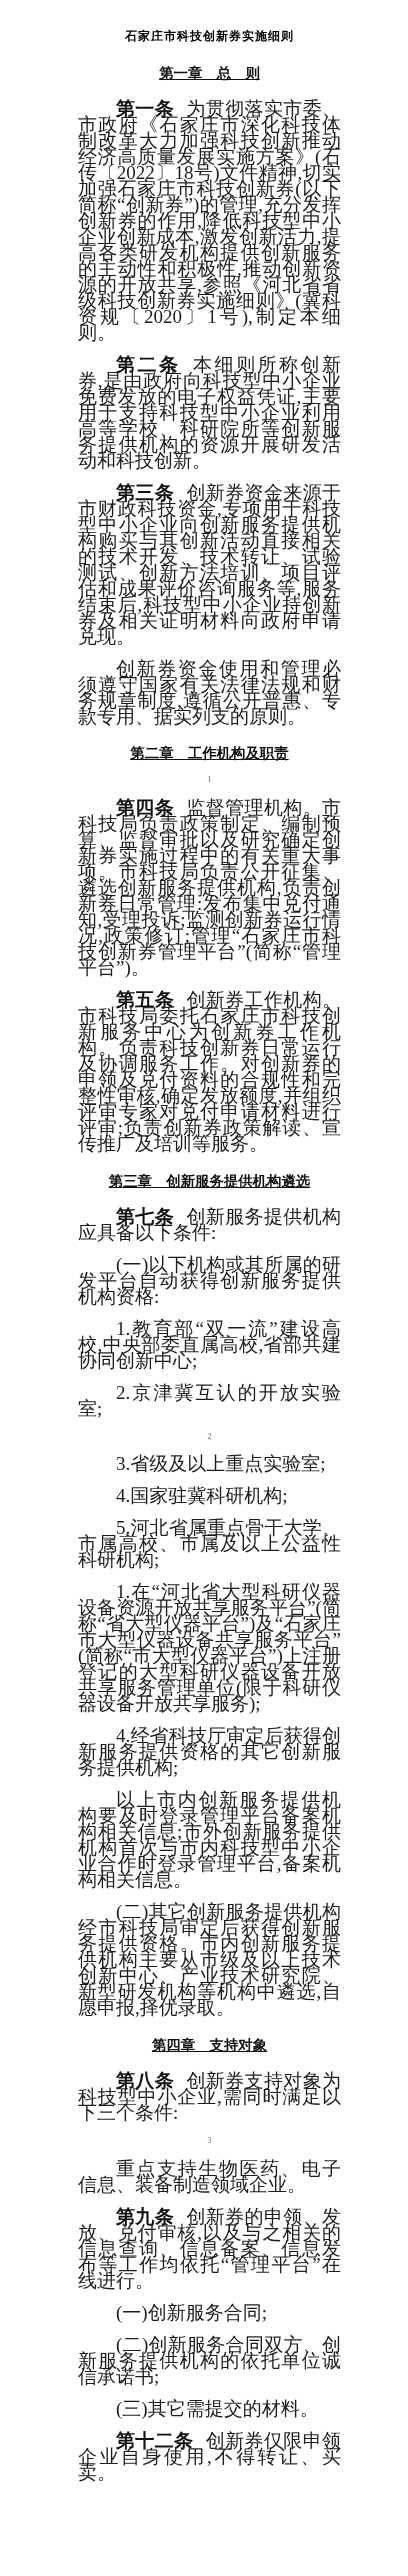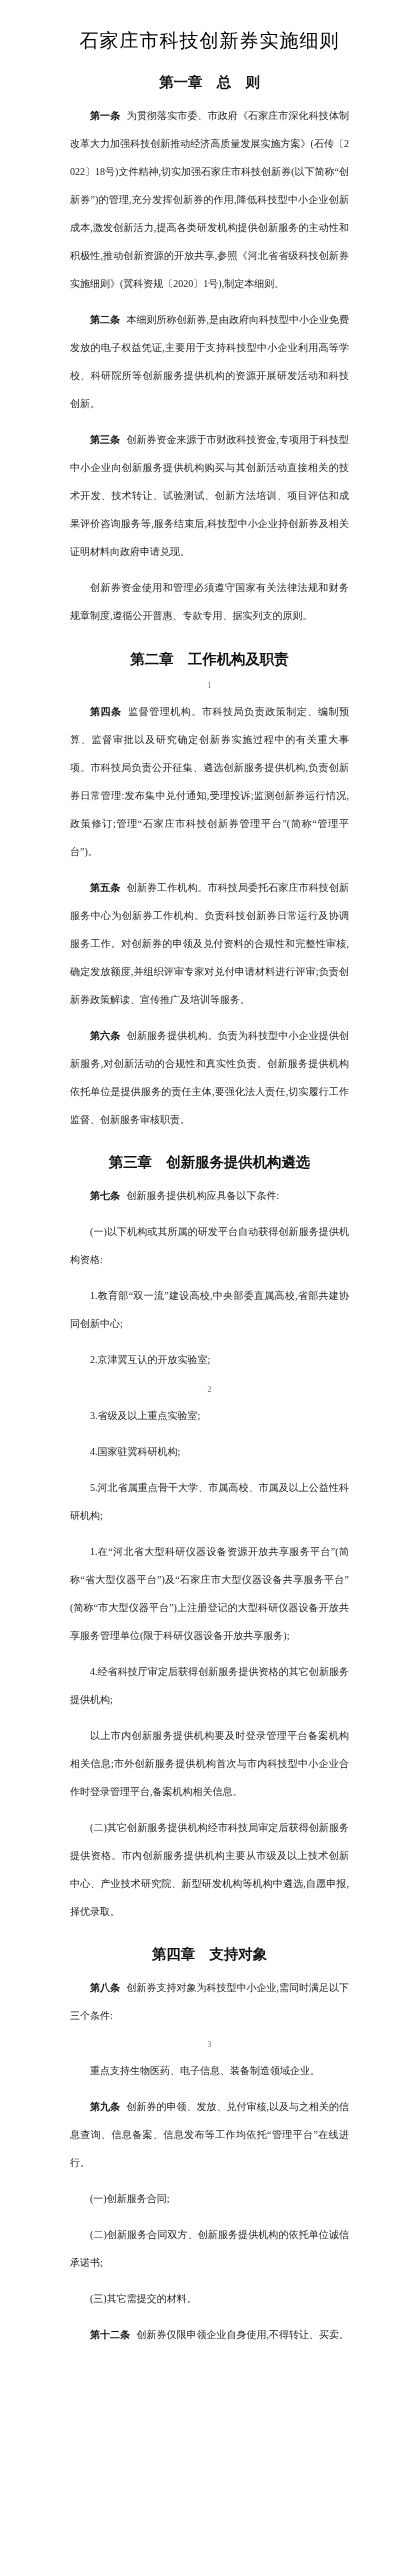--- a/index.html
+++ b/index.html
@@ -11,43 +11,44 @@
     width: 409px;
     min-height: 3028px;
     margin: 0 auto;
     background: #ffffff;
     box-sizing: border-box;
     padding: 28px 52px 31px 62px;
     font-family: "Liberation Serif", "DejaVu Serif", serif;
     color: #1c1c1c;
   }
   .doc-title {
-    font-size: 19px;
-    font-weight: 400;
+    font-size: 12px;
+    font-weight: 700;
     text-align: center;
     letter-spacing: 1px;
     margin: 0 0 5.2px 0;
     line-height: 1.35;
     color: #000000;
   }
   .chapter {
     font-size: 14.4px;
     font-weight: 700;
     text-align: center;
     margin: 16.5px 0 1px 0;
     line-height: 24px;
     color: #111111;
+    text-decoration: underline;
   }
   .para {
-    font-size: 10px;
-    line-height: 28px;
+    font-size: 19px;
+    line-height: 16px;
     text-align: justify;
     text-justify: inter-ideograph;
     text-indent: 2em;
-    margin: 8px;
+    margin: 16px;
     word-break: break-all;
   }
   .para .lead {
     font-weight: 700;
     margin-right: 0.65em;
     color: #111111;
   }
   .pageno {
     font-size: 7.7px;
     line-height: 1;
@@ -65,21 +66,20 @@
   <main id="doc">
       <h2 class="chapter">第一章　总　则</h2>
       <p class="para"><b class="lead">第一条</b>为贯彻落实市委、市政府《石家庄市深化科技体制改革大力加强科技创新推动经济高质量发展实施方案》(石传〔2022〕18号)文件精神,切实加强石家庄市科技创新券(以下简称“创新券”)的管理,充分发挥创新券的作用,降低科技型中小企业创新成本,激发创新活力,提高各类研发机构提供创新服务的主动性和积极性,推动创新资源的开放共享,参照《河北省省级科技创新券实施细则》(冀科资规〔2020〕1号),制定本细则。</p>
       <p class="para"><b class="lead">第二条</b>本细则所称创新券,是由政府向科技型中小企业免费发放的电子权益凭证,主要用于支持科技型中小企业利用高等学校、科研院所等创新服务提供机构的资源开展研发活动和科技创新。</p>
       <p class="para"><b class="lead">第三条</b>创新券资金来源于市财政科技资金,专项用于科技型中小企业向创新服务提供机构购买与其创新活动直接相关的技术开发、技术转让、试验测试、创新方法培训、项目评估和成果评价咨询服务等,服务结束后,科技型中小企业持创新券及相关证明材料向政府申请兑现。</p>
       <p class="para">创新券资金使用和管理必须遵守国家有关法律法规和财务规章制度,遵循公开普惠、专款专用、据实列支的原则。</p>
       <h2 class="chapter">第二章　工作机构及职责</h2>
       <div class="pageno">1</div>
       <p class="para"><b class="lead">第四条</b>监督管理机构。市科技局负责政策制定、编制预算、监督审批以及研究确定创新券实施过程中的有关重大事项。市科技局负责公开征集、遴选创新服务提供机构,负责创新券日常管理:发布集中兑付通知,受理投诉;监测创新券运行情况,政策修订;管理“石家庄市科技创新券管理平台”(简称“管理平台”)。</p>
       <p class="para"><b class="lead">第五条</b>创新券工作机构。市科技局委托石家庄市科技创新服务中心为创新券工作机构。负责科技创新券日常运行及协调服务工作。对创新券的申领及兑付资料的合规性和完整性审核,确定发放额度,并组织评审专家对兑付申请材料进行评审;负责创新券政策解读、宣传推广及培训等服务。</p>
-      <p class="para"><b class="lead">第六条</b>创新服务提供机构。负责为科技型中小企业提供创新服务,对创新活动的合规性和真实性负责。创新服务提供机构依托单位是提供服务的责任主体,要强化法人责任,切实履行工作监督、创新服务审核职责。</p>
       <h2 class="chapter">第三章　创新服务提供机构遴选</h2>
       <p class="para"><b class="lead">第七条</b>创新服务提供机构应具备以下条件:</p>
       <p class="para">(一)以下机构或其所属的研发平台自动获得创新服务提供机构资格:</p>
       <p class="para">1.教育部“双一流”建设高校,中央部委直属高校,省部共建协同创新中心;</p>
       <p class="para">2.京津冀互认的开放实验室;</p>
       <div class="pageno">2</div>
       <p class="para">3.省级及以上重点实验室;</p>
       <p class="para">4.国家驻冀科研机构;</p>
       <p class="para">5.河北省属重点骨干大学、市属高校、市属及以上公益性科研机构;</p>
       <p class="para">1.在“河北省大型科研仪器设备资源开放共享服务平台”(简称“省大型仪器平台”)及“石家庄市大型仪器设备共享服务平台”(简称“市大型仪器平台”)上注册登记的大型科研仪器设备开放共享服务管理单位(限于科研仪器设备开放共享服务);</p>

